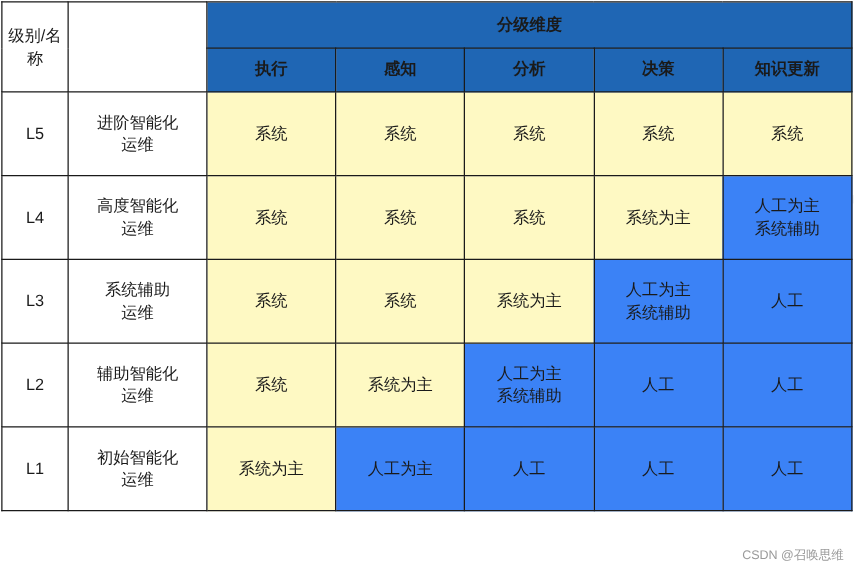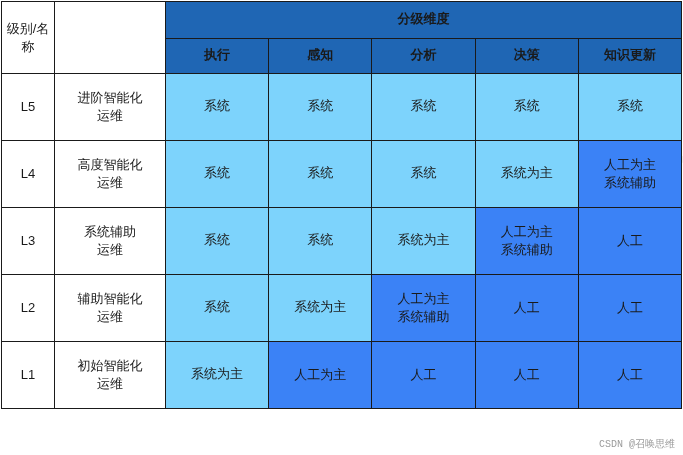--- a/index.html
+++ b/index.html
@@ -67,21 +67,20 @@
   
   .hdr {
     background: #1f66b4;
     color: #ffffff;
     font-weight: bold;
     font-size: 14px;
   }
   .hdr-top {
     height: 36px;
     font-size: 15px;
-    font-family: Liberation Mono, monospace;
   }
   .hdr-sub {
     height: 34px;
     font-family: Liberation Mono, monospace;
   }
   .hdr-level {
     height: 70px;
     font-size: 15px;
   }
 
@@ -91,40 +90,39 @@
     font-size: 14px;
     font-weight: normal;
     background: #ffffff;
   }
   .name {
     width: 106px;
     background: #ffffff;
     font-size: 13px;
   }
   .cell-blue {
-    background: #7dd3fc;
+    background: #fef9c3;
     color: #ffffff;
-    font-family: Liberation Mono, monospace;
   }
   .cell-white {
     background: #3b82f6;
     color: #1a1a1a;
   }
   .row-body td { height: 66px; }
 
   .two-line span { display: block; }
 
   .csdn-credit {
     position: absolute;
     right: 8px;
     bottom: 4px;
     font-size: 10px;
     color: #9a9a9a;
     z-index: 2;
-    font-family: Liberation Mono, monospace;
+    font-family: Liberation Sans, sans-serif;
   }
 </style>
 </head>
 <body>
 
 <div class="watermark">
   <div class="wm-text wm1">CA</div>
   <div class="wm-text wm2">CAICT科技</div>
   <div class="wm-text wm3">CAICT科技</div>
 </div>

